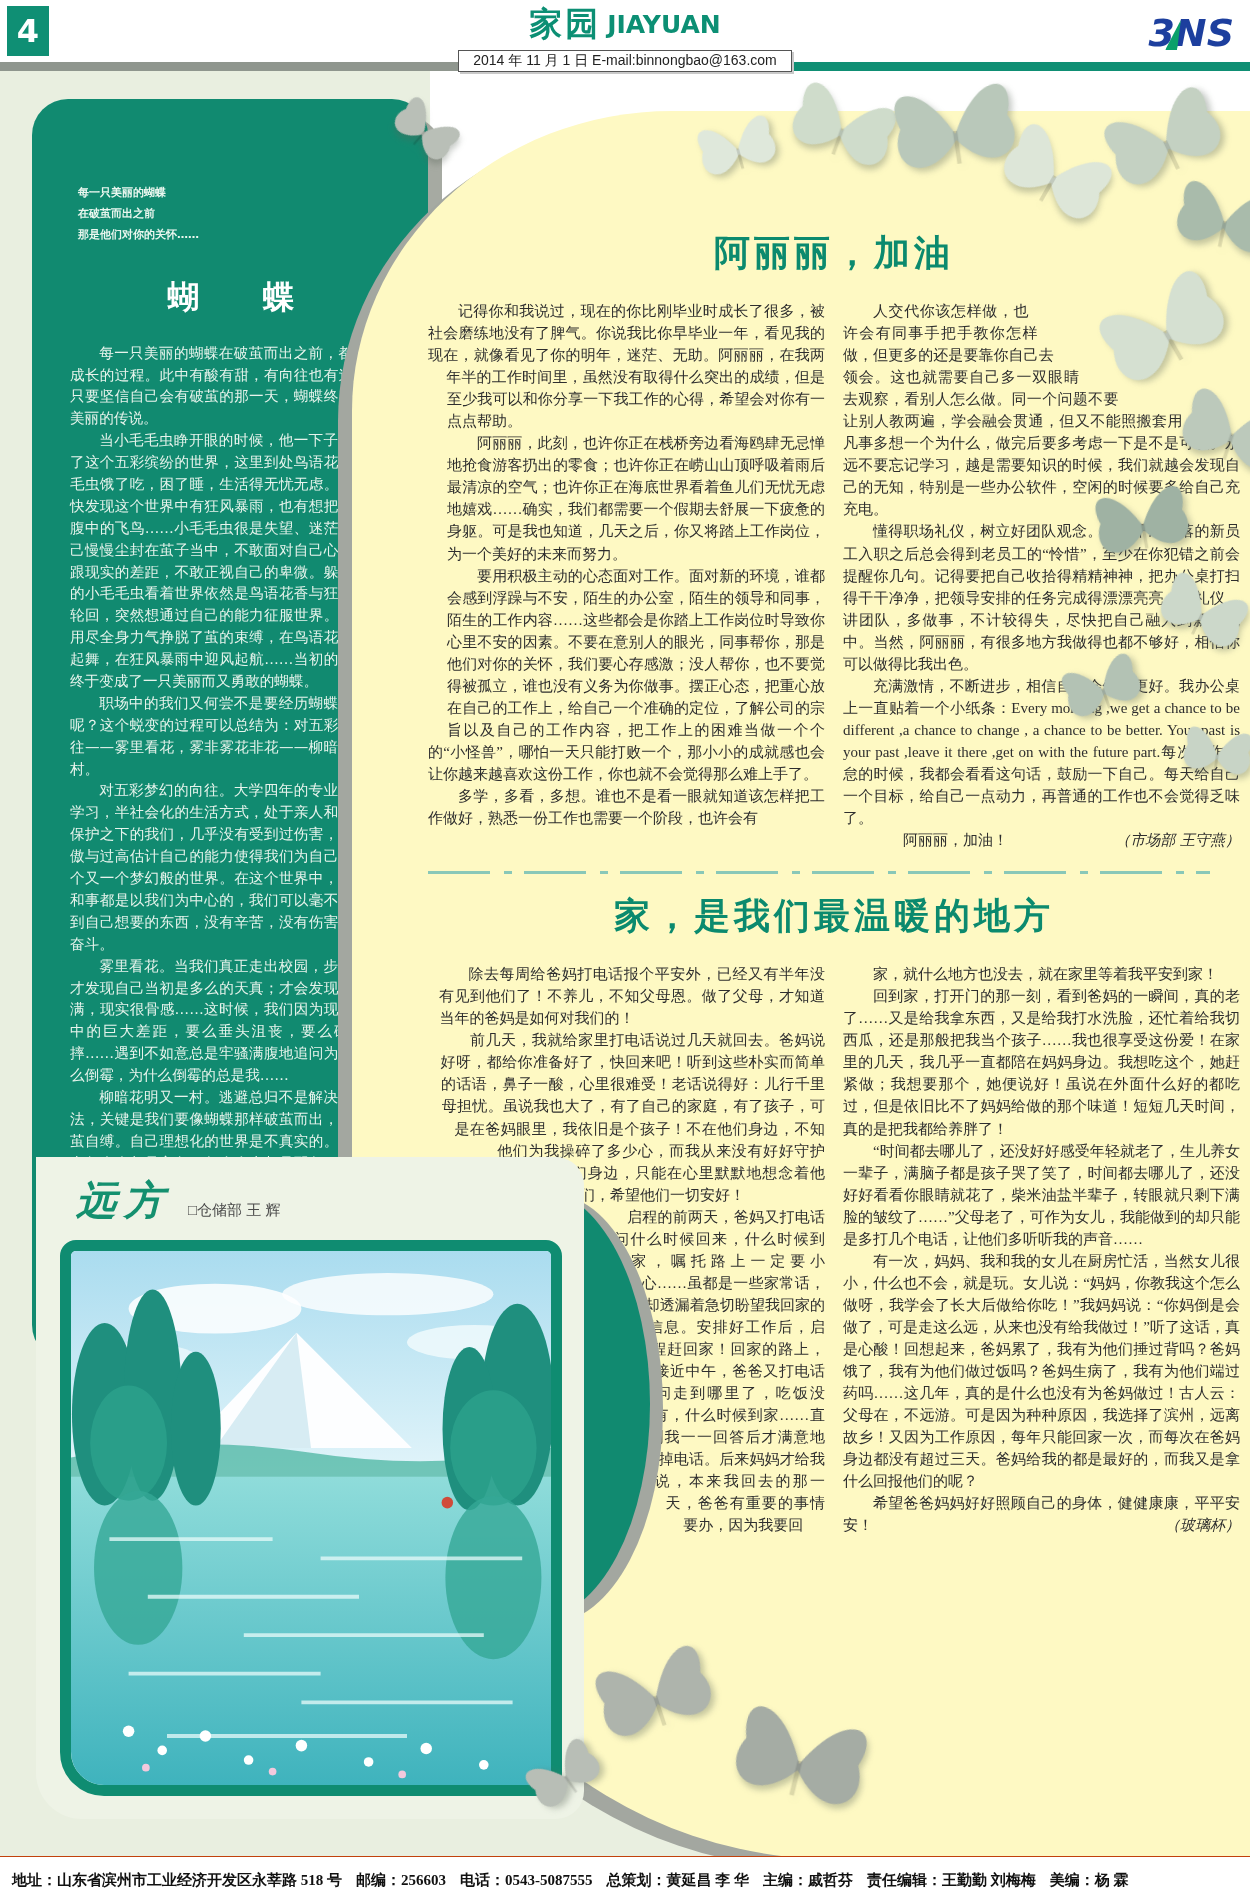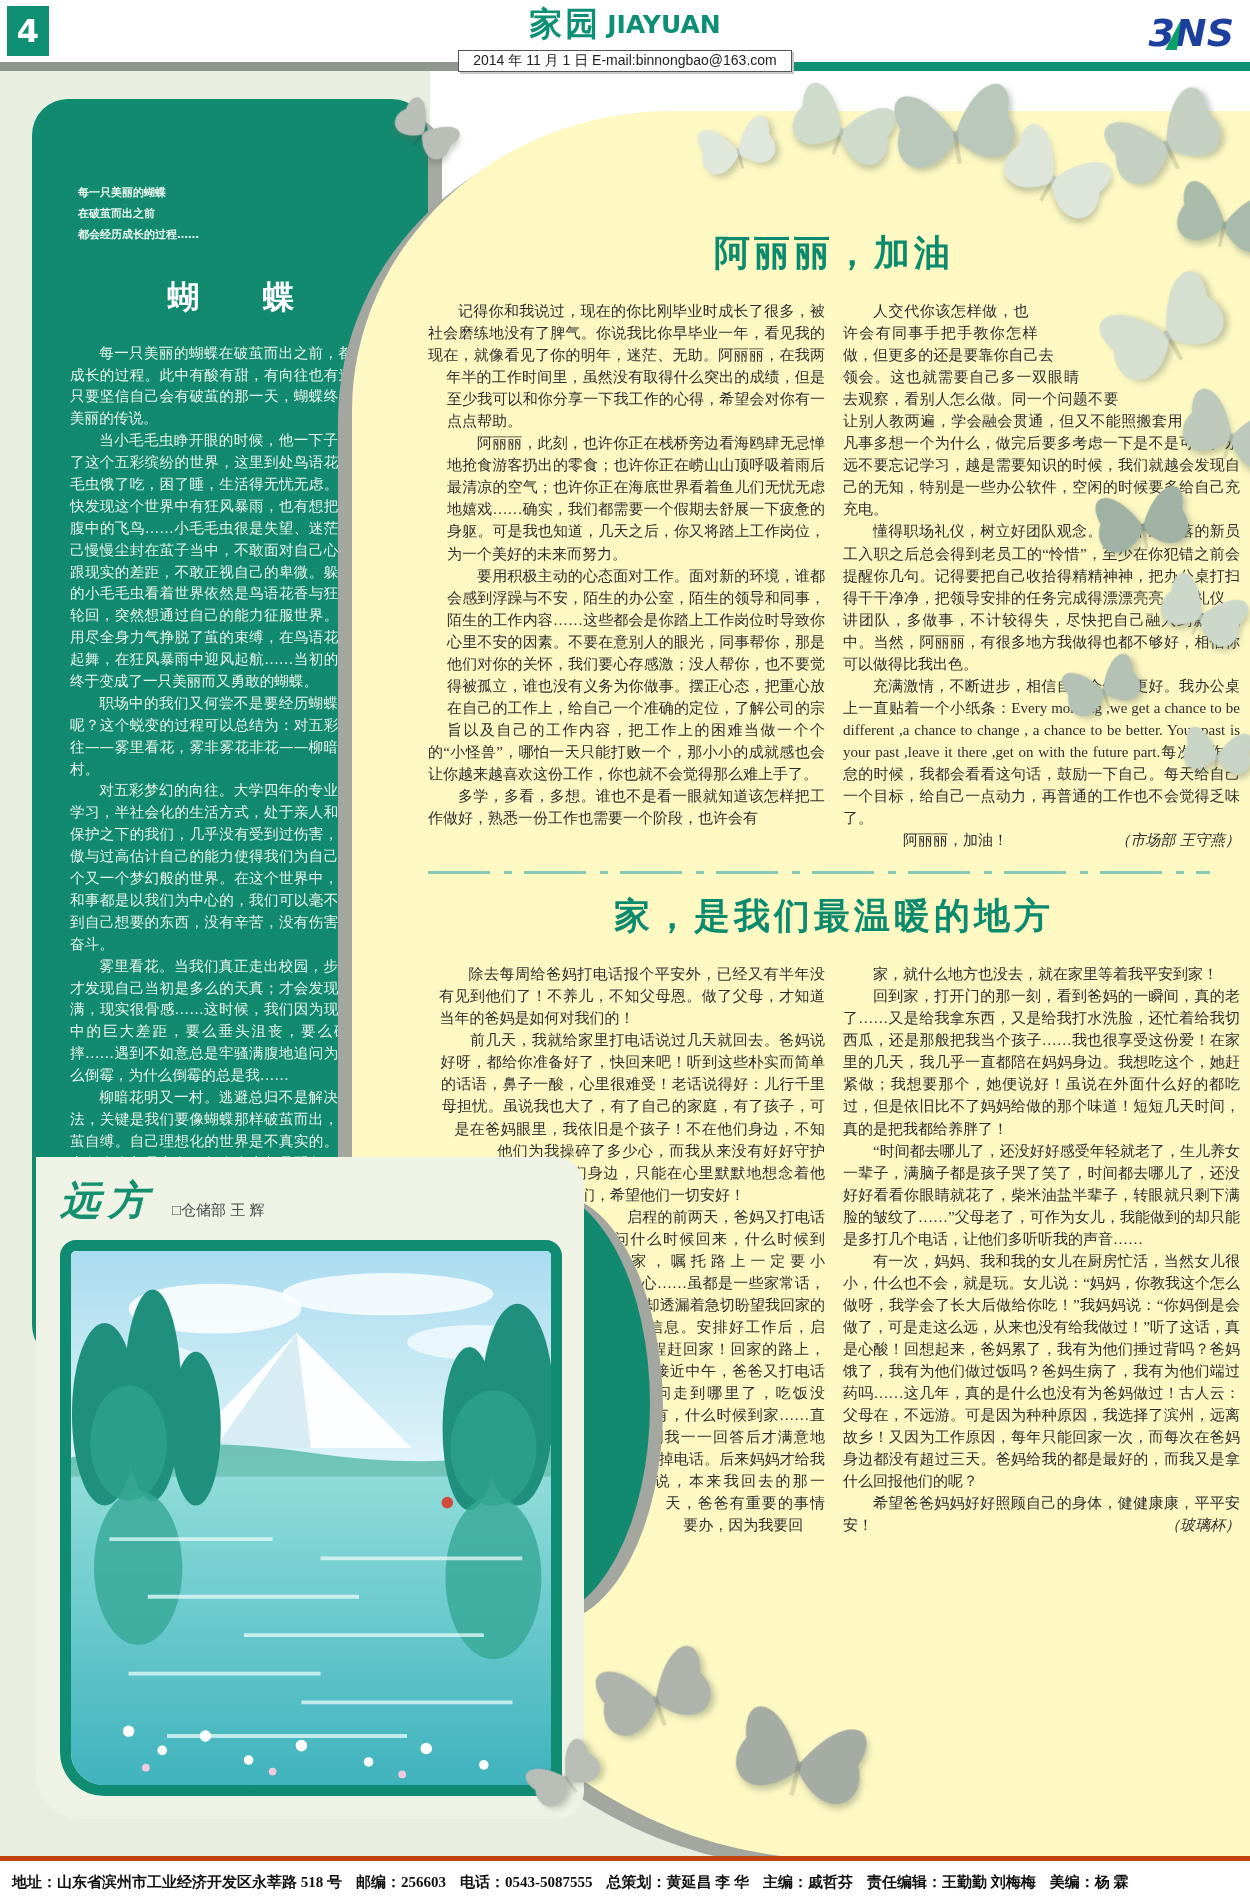--- a/index.html
+++ b/index.html
@@ -65,34 +65,34 @@
   .divider { height:3px; margin:20px 30px 18px 0;
              background:repeating-linear-gradient(90deg,#89c8b8 0 62px,transparent 62px 76px,#89c8b8 76px 84px,transparent 84px 96px); }
 
   
   .pinch { position:absolute; left:424px; top:1118px; width:226px; height:430px; background:#118a70;
            border-radius:50%; box-shadow:13px 4px 0 #a3a7a0; z-index:4; }
 
   
   .yuanfang { position:absolute; left:36px; top:1086px; width:548px; height:662px;
               background:#eef3e6; border-radius:0 28px 28px 46px; z-index:5; padding:16px 20px 0 24px; }
-  .yf-head { display:flex; align-items:flex-end; gap:16px; margin-bottom:12px; }
+  .yf-head { display:flex; align-items:flex-end; gap:16px; margin-bottom:12px;margin-left:16px; }
   .yf-title { font:italic 700 40px "DejaVu Serif", serif; color:#14906f; letter-spacing:8px; }
   .yf-byline { font:15px "Liberation Sans", sans-serif; color:#4a4a4a; padding-bottom:8px; }
   .painting { width:502px; height:556px; border:11px solid #0f8c71; border-radius:16px 16px 16px 44px;
               overflow:hidden; box-shadow:inset 0 0 0 5px #fff; background:#cdeaf2; }
   .painting svg { display:block; width:100%; height:100%; }
 
   
   .bf-deco { position:absolute; z-index:6; filter:drop-shadow(3px 4px 3px rgba(90,100,90,.35)); }
   .defs-hidden { position:absolute; width:0; height:0; overflow:hidden; }
 
   
   .footer { position:absolute; left:0; right:0; bottom:0; height:47px; background:#fff;
-            border-top:5px solid #c2410c; z-index:11; display:flex; align-items:center;
+            border-top:1px solid #c2410c; z-index:11; display:flex; align-items:center;
             padding:0 12px; gap:14px; font:700 15px "Liberation Serif", serif; color:#111;
             white-space:nowrap; overflow:hidden; }
 </style>
 </head>
 <body>
 
 <svg class="defs-hidden" aria-hidden="true">
   <symbol id="bfly" viewBox="0 0 100 100">
     <path d="M50,52 C30,12 4,16 14,44 C2,66 26,86 50,56 C74,86 98,66 86,44 C96,16 70,12 50,52 Z"></path>
     <path d="M50,50 L50,72" stroke-width="3" stroke="rgba(0,0,0,.12)" fill="none"></path>
@@ -113,21 +113,21 @@
     <span class="t"></span>
   </div>
 
 <div class="main">
   <div class="toppatch"></div>
 
   <aside class="green-panel">
     <div class="poem">
       <div>每一只美丽的蝴蝶</div>
       <div>在破茧而出之前</div>
-      <div>都会经历成长的过程……</div>
+      <div>那是他们对你的关怀……</div>
     </div>
     <h2 class="bf-title">蝴 蝶</h2>
     <p>每一只美丽的蝴蝶在破茧而出之前，都会经历成长的过程。此中有酸有甜，有向往也有迷茫，但只要坚信自己会有破茧的那一天，蝴蝶终究会变成美丽的传说。</p>
     <p>当小毛毛虫睁开眼的时候，他一下子就喜欢上了这个五彩缤纷的世界，这里到处鸟语花香，小毛毛虫饿了吃，困了睡，生活得无忧无虑。但是他很快发现这个世界中有狂风暴雨，也有想把自己吞入腹中的飞鸟……小毛毛虫很是失望、迷茫。他把自己慢慢尘封在茧子当中，不敢面对自己心中的美好跟现实的差距，不敢正视自己的卑微。躲在茧子中的小毛毛虫看着世界依然是鸟语花香与狂风暴雨的轮回，突然想通过自己的能力征服世界。于是，他用尽全身力气挣脱了茧的束缚，在鸟语花香中翩翩起舞，在狂风暴雨中迎风起航……当初的小毛毛虫终于变成了一只美丽而又勇敢的蝴蝶。</p>
     <p>职场中的我们又何尝不是要经历蝴蝶般的蜕变呢？这个蜕变的过程可以总结为：对五彩梦幻的向往——雾里看花，雾非雾花非花——柳暗花明又一村。</p>
     <p>对五彩梦幻的向往。大学四年的专业和非专业学习，半社会化的生活方式，处于亲人和老师双重保护之下的我们，几乎没有受到过伤害，内心的骄傲与过高估计自己的能力使得我们为自己编织了一个又一个梦幻般的世界。在这个世界中，所有的人和事都是以我们为中心的，我们可以毫不费力地得到自己想要的东西，没有辛苦，没有伤害，也没有奋斗。</p>
     <p>雾里看花。当我们真正走出校园，步入社会，才发现自己当初是多么的天真；才会发现理想很丰满，现实很骨感……这时候，我们因为现实与理想中的巨大差距，要么垂头沮丧，要么破罐子破摔……遇到不如意总是牢骚满腹地追问为什么我这么倒霉，为什么倒霉的总是我……</p>
     <p>柳暗花明又一村。逃避总归不是解决问题的办法，关键是我们要像蝴蝶那样破茧而出，而不是作茧自缚。自己理想化的世界是不真实的。现实生活中每个人都是主角，每个人也都是配角，要明确自己的态度、清楚自己的方向；现实生活中每个人都是专家，只是行业和领域不同，我们要清楚别人的长处，并能学以致用，不断丰富自己的见识、提高自己的能力……经过一段时间的能量储备，相信我们会蜕变成一只美丽而又勇敢的蝴蝶，能翩翩起舞，也可以展翅远航。</p>
     <p class="bf-cheer"><span>为蝴蝶般的我们加油！</span><span class="sig">（耀 阳）</span></p>
   </aside>

